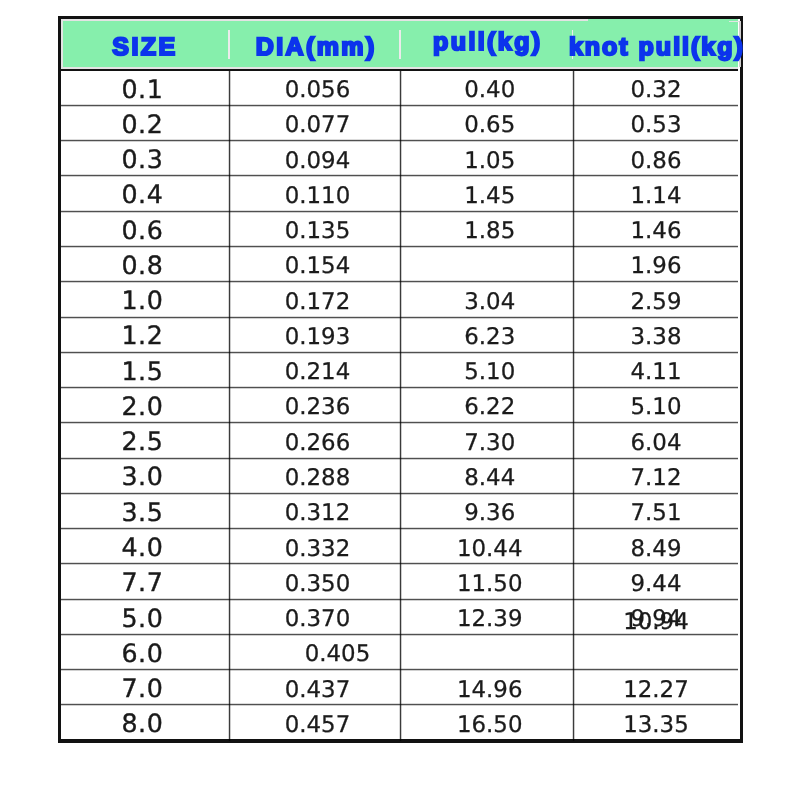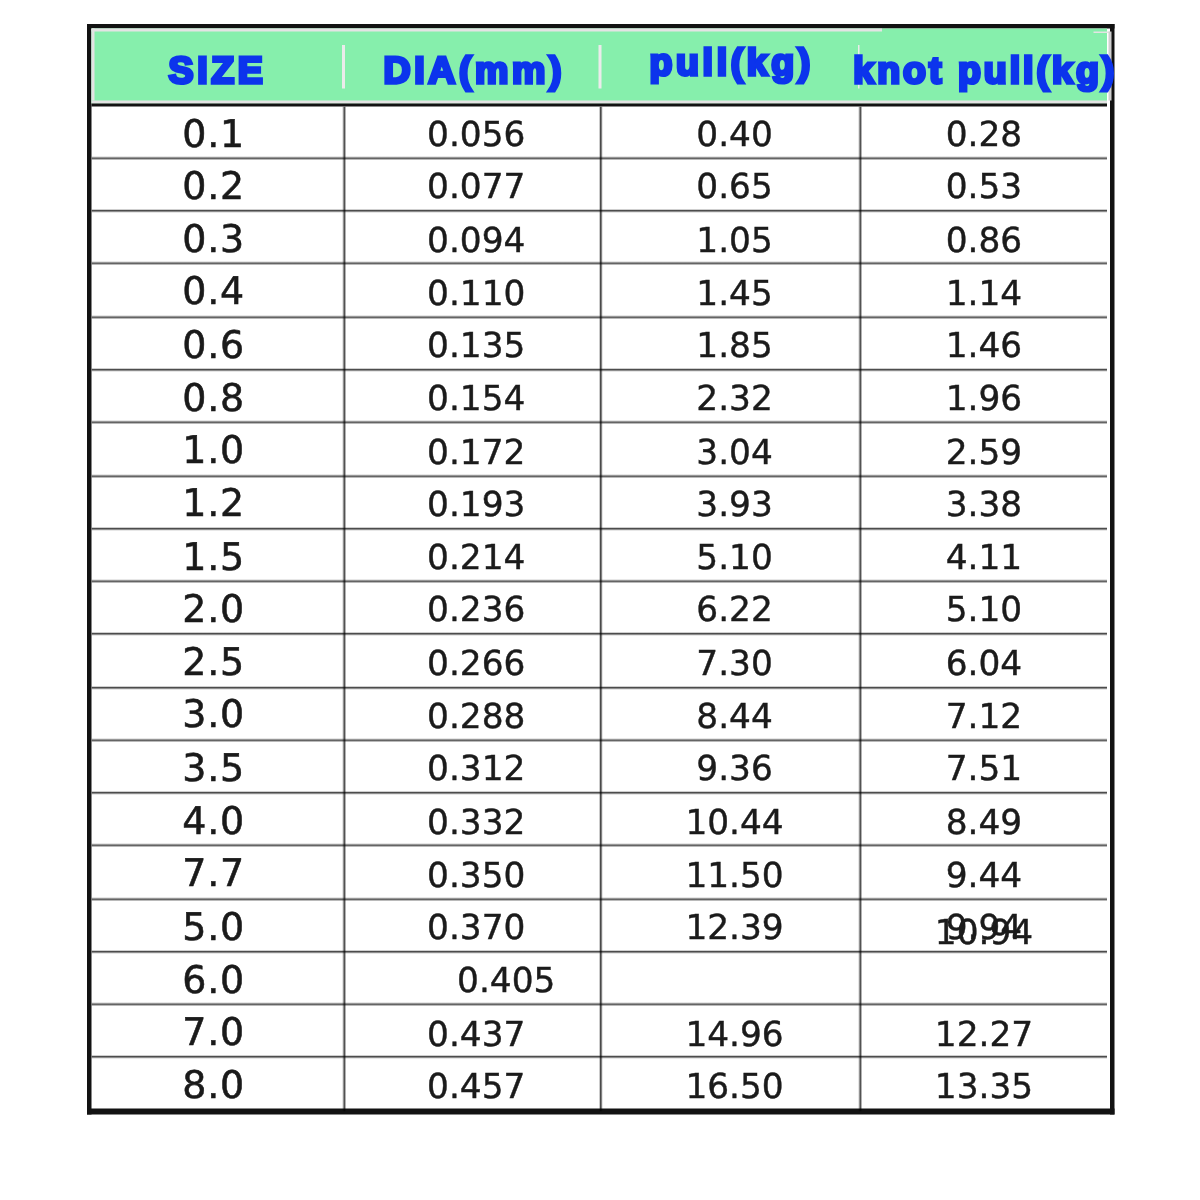--- a/index.html
+++ b/index.html
@@ -113,21 +113,21 @@
     <div class="hdr-cell h1">DIA(mm)</div>
     <div class="hdr-cell h2">pull(kg)</div>
     <div class="hdr-cell h3">knot pull(kg)</div>
   </div>
   <div class="hdr-underline"></div>
 
   <div class="body-area">
       <div class="cell c0" style="left: -3px; width: 171.5px; top: 0px; height: 35.26px;">0.1</div>
       <div class="cell c1" style="left: 168.5px; width: 171px; top: 0px; height: 35.26px;">0.056</div>
       <div class="cell c2" style="left: 339.5px; width: 172.25px; top: 0px; height: 35.26px;">0.40</div>
-      <div class="cell c3" style="left: 511.75px; width: 169.25px; top: 0px; height: 35.26px;">0.28</div>
+      <div class="cell c3" style="left: 511.75px; width: 169.25px; top: 0px; height: 35.26px;">0.32</div>
       <div class="hline" style="top: 32.96px;"></div>
       <div class="cell c0" style="left: -3px; width: 171.5px; top: 35.26px; height: 35.26px;">0.2</div>
       <div class="cell c1" style="left: 168.5px; width: 171px; top: 35.26px; height: 35.26px;">0.077</div>
       <div class="cell c2" style="left: 339.5px; width: 172.25px; top: 35.26px; height: 35.26px;">0.65</div>
       <div class="cell c3" style="left: 511.75px; width: 169.25px; top: 35.26px; height: 35.26px;">0.53</div>
       <div class="hline" style="top: 68.22px;"></div>
       <div class="cell c0" style="left: -3px; width: 171.5px; top: 70.52px; height: 35.26px;">0.3</div>
       <div class="cell c1" style="left: 168.5px; width: 171px; top: 70.52px; height: 35.26px;">0.094</div>
       <div class="cell c2" style="left: 339.5px; width: 172.25px; top: 70.52px; height: 35.26px;">1.05</div>
       <div class="cell c3" style="left: 511.75px; width: 169.25px; top: 70.52px; height: 35.26px;">0.86</div>
@@ -137,31 +137,30 @@
       <div class="cell c2" style="left: 339.5px; width: 172.25px; top: 105.78px; height: 35.26px;">1.45</div>
       <div class="cell c3" style="left: 511.75px; width: 169.25px; top: 105.78px; height: 35.26px;">1.14</div>
       <div class="hline" style="top: 138.74px;"></div>
       <div class="cell c0" style="left: -3px; width: 171.5px; top: 141.04px; height: 35.26px;">0.6</div>
       <div class="cell c1" style="left: 168.5px; width: 171px; top: 141.04px; height: 35.26px;">0.135</div>
       <div class="cell c2" style="left: 339.5px; width: 172.25px; top: 141.04px; height: 35.26px;">1.85</div>
       <div class="cell c3" style="left: 511.75px; width: 169.25px; top: 141.04px; height: 35.26px;">1.46</div>
       <div class="hline" style="top: 174px;"></div>
       <div class="cell c0" style="left: -3px; width: 171.5px; top: 176.3px; height: 35.26px;">0.8</div>
       <div class="cell c1" style="left: 168.5px; width: 171px; top: 176.3px; height: 35.26px;">0.154</div>
-      <div class="cell c2" style="left: 339.5px; width: 172.25px; top: 176.3px; height: 35.26px;">2.32</div>
       <div class="cell c3" style="left: 511.75px; width: 169.25px; top: 176.3px; height: 35.26px;">1.96</div>
       <div class="hline" style="top: 209.26px;"></div>
       <div class="cell c0" style="left: -3px; width: 171.5px; top: 211.56px; height: 35.26px;">1.0</div>
       <div class="cell c1" style="left: 168.5px; width: 171px; top: 211.56px; height: 35.26px;">0.172</div>
       <div class="cell c2" style="left: 339.5px; width: 172.25px; top: 211.56px; height: 35.26px;">3.04</div>
       <div class="cell c3" style="left: 511.75px; width: 169.25px; top: 211.56px; height: 35.26px;">2.59</div>
       <div class="hline" style="top: 244.52px;"></div>
       <div class="cell c0" style="left: -3px; width: 171.5px; top: 246.82px; height: 35.26px;">1.2</div>
       <div class="cell c1" style="left: 168.5px; width: 171px; top: 246.82px; height: 35.26px;">0.193</div>
-      <div class="cell c2" style="left: 339.5px; width: 172.25px; top: 246.82px; height: 35.26px;">3.93</div>
+      <div class="cell c2" style="left: 339.5px; width: 172.25px; top: 246.82px; height: 35.26px;">6.23</div>
       <div class="cell c3" style="left: 511.75px; width: 169.25px; top: 246.82px; height: 35.26px;">3.38</div>
       <div class="hline" style="top: 279.78px;"></div>
       <div class="cell c0" style="left: -3px; width: 171.5px; top: 282.08px; height: 35.26px;">1.5</div>
       <div class="cell c1" style="left: 168.5px; width: 171px; top: 282.08px; height: 35.26px;">0.214</div>
       <div class="cell c2" style="left: 339.5px; width: 172.25px; top: 282.08px; height: 35.26px;">5.10</div>
       <div class="cell c3" style="left: 511.75px; width: 169.25px; top: 282.08px; height: 35.26px; text-align: center;">4.11</div>
       <div class="hline" style="top: 315.04px;"></div>
       <div class="cell c0" style="left: -3px; width: 171.5px; top: 317.34px; height: 35.26px;">2.0</div>
       <div class="cell c1" style="left: 168.5px; width: 171px; top: 317.34px; height: 35.26px;">0.236</div>
       <div class="cell c2" style="left: 339.5px; width: 172.25px; top: 317.34px; height: 35.26px;">6.22</div>

